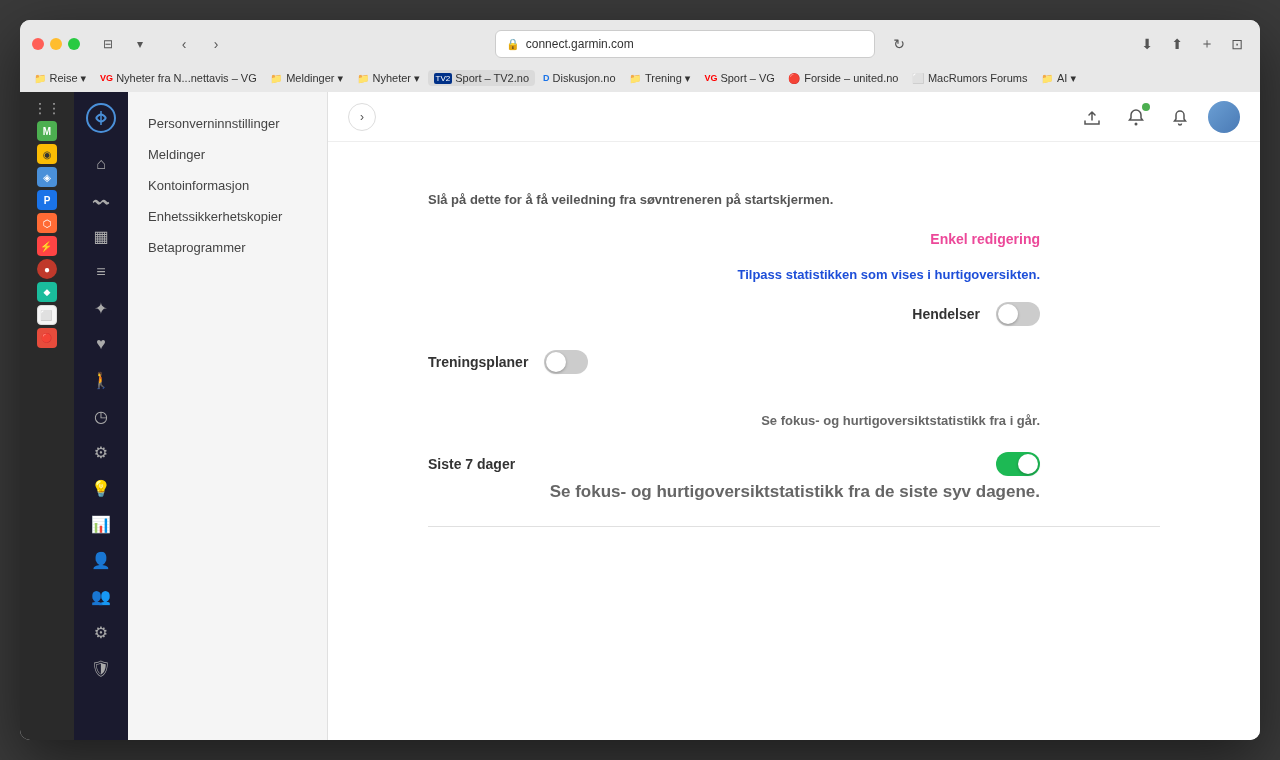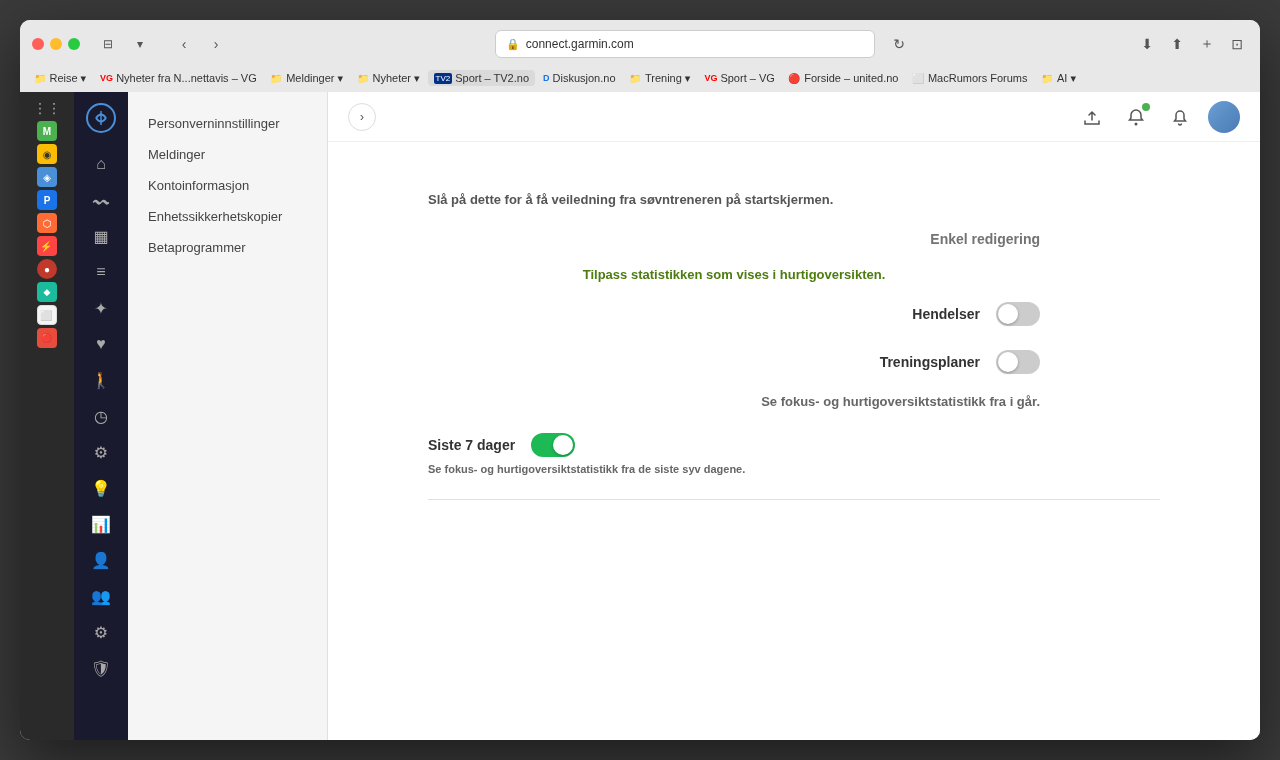--- a/index.html
+++ b/index.html
@@ -364,21 +364,21 @@
       background: white;
       border-radius: 50%;
       box-shadow: 0 1px 3px rgba(0,0,0,0.3);
       transition: left 0.2s;
     }
 
     .toggle-track.on .toggle-thumb { left: 22px; }
     .toggle-track.off .toggle-thumb { left: 2px; }
 
     .enkel-redigering-link {
-      color: #737373;
+      color: #ec4899;
       font-size: 14px;
       cursor: pointer;
       text-decoration: none;
       display: block;
       text-align: right;
       padding-right: 200px;
       margin-bottom: 20px;
     }
 
     .divider {
@@ -565,51 +565,51 @@
       </div>
 
       <div class="settings-content">
         <p class="description-text">Slå på dette for å få veiledning fra søvntreneren på startskjermen.</p>
 
 
         <div style="text-align: right; padding-right: 120px; margin-bottom: 10px;">
           <a class="enkel-redigering-link" style="padding-right:0;">Enkel redigering</a>
         </div>
 
-        <p style="font-size: 13px; color: #4d7c0f; text-align: center; padding-right: 120px; margin-bottom: 20px;">Tilpass statistikken som vises i hurtigoversikten.</p>
+        <p style="font-size: 13px; color: #1d4ed8; text-align: right; padding-right: 120px; margin-bottom: 20px;">Tilpass statistikken som vises i hurtigoversikten.</p>
 
         <div style="display: flex; justify-content: flex-end; align-items: center; margin-bottom: 24px; padding-right: 120px;">
           <span class="toggle-label">Hendelser</span>
           <div class="toggle-switch">
             <div class="toggle-track off">
               <div class="toggle-thumb"></div>
             </div>
           </div>
         </div>
 
-        <div style="display: flex; justify-content: flex-end; align-items: center; margin-bottom: 20px; padding-right: 120px;">
+        <div style="display: flex; justify-content: flex-start; align-items: center; margin-bottom: 39px; padding-right: 120px;">
           <span class="toggle-label">Treningsplaner</span>
           <div class="toggle-switch">
             <div class="toggle-track off">
               <div class="toggle-thumb"></div>
             </div>
           </div>
         </div>
 
 
         <p style="font-size: 13px; color: #666; text-align: right; padding-right: 120px; margin-bottom: 24px;">Se fokus- og hurtigoversiktstatistikk fra i går.</p>
 
-        <div style="display: flex; justify-content: flex-start; align-items: center; margin-bottom: 6px; padding-right: 120px;">
+        <div style="display: flex; justify-content: space-between; align-items: center; margin-bottom: 6px; padding-right: 120px;">
           <span class="toggle-label">Siste 7 dager</span>
           <div class="toggle-switch">
             <div class="toggle-track on">
               <div class="toggle-thumb"></div>
             </div>
           </div>
         </div>
-        <p style="font-size: 11px; color: #666; text-align: left; padding-right: 120px; margin-bottom: 24px;">Se fokus- og hurtigoversiktstatistikk fra de siste syv dagene.</p>
+        <p style="font-size: 17px; color: #666; text-align: right; padding-right: 120px; margin-bottom: 24px;">Se fokus- og hurtigoversiktstatistikk fra de siste syv dagene.</p>
 
         <hr class="divider">
 
       </div>
     </div>
   </div>
 </div>
 
 </body></html>

